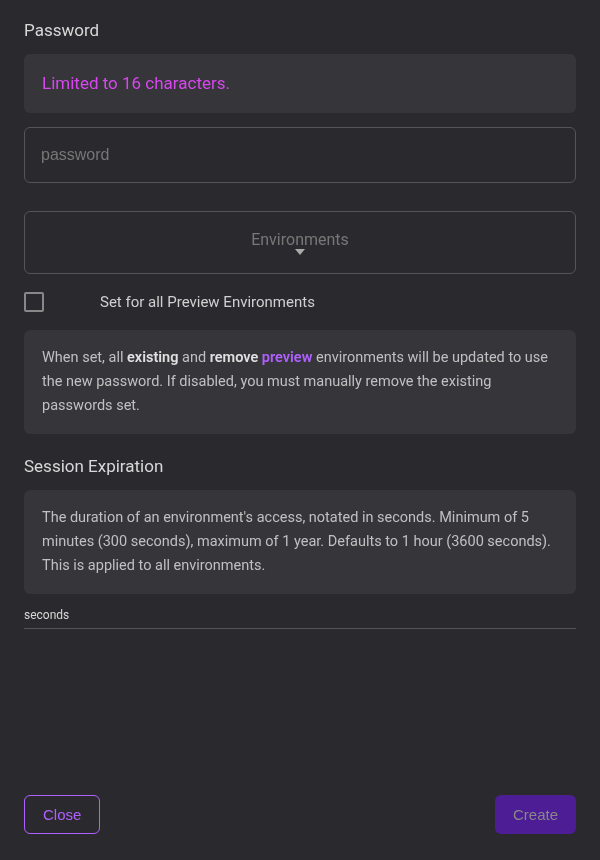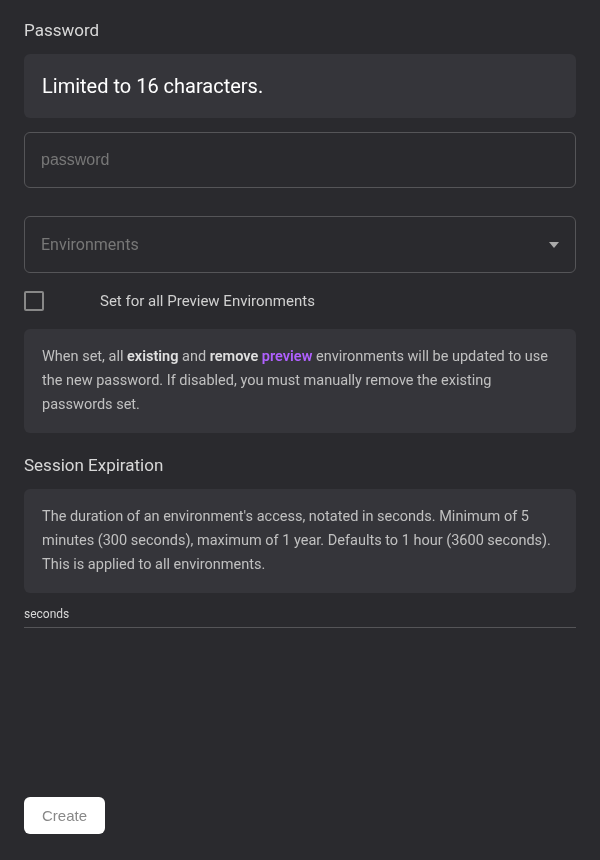--- a/index.html
+++ b/index.html
@@ -20,22 +20,22 @@
     .section-title {
       font-size: 17px;
       font-weight: 400;
       color: #d8d8d8;
       margin-bottom: 14px;
     }
     .info-box {
       background-color: #35353a;
       border-radius: 6px;
       padding: 16px 18px;
-      font-size: 20px;
-      color: #ffffff;
+      font-size: 17px;
+      color: #d946ef;
       line-height: 1.6;
       margin-bottom: 14px;
     }
     .info-box strong {
       color: #e0e0e0;
       font-weight: 600;
     }
     .info-box .preview-link {
       color: #b060ff;
       font-weight: 600;
@@ -59,20 +59,21 @@
       border-radius: 6px;
       padding: 18px 16px;
       font-size: 16px;
       color: #777;
       width: 100%;
       margin-bottom: 18px;
       display: flex;
       justify-content: space-between;
       align-items: center;
       cursor: pointer;
+      flex-direction: column;
     }
     .select-field .caret {
       width: 0;
       height: 0;
       border-left: 5px solid transparent;
       border-right: 5px solid transparent;
       border-top: 6px solid #aaa;
     }
     .checkbox-row {
       display: flex;
@@ -126,21 +127,21 @@
       font-size: 15px;
       cursor: pointer;
       border: none;
     }
     .btn-close {
       background: transparent;
       border: 1px solid #b060ff;
       color: #b060ff;
     }
     .btn-create {
-      background-color: #ffffff;
+      background-color: #4c1d95;
       color: #888;
       cursor: not-allowed;
     }
     .section {
       margin-bottom: 8px;
     }
     .rich-text {
       font-size: 14.5px;
       line-height: 1.65;
       color: #c0c0c0;
@@ -173,14 +174,15 @@
 
 <div class="section">
   <div class="section-title">Session Expiration</div>
   <div class="info-box rich-text">The duration of an environment's access, notated in seconds. Minimum of 5 minutes (300 seconds), maximum of 1 year. Defaults to 1 hour (3600 seconds). This is applied to all environments.</div>
   <div class="duration-row">
     <span class="duration-unit">seconds</span>
   </div>
 </div>
 
 <div class="footer">
+  <button class="btn btn-close">Close</button>
   <button class="btn btn-create" disabled="">Create</button>
 </div>
 
 </body></html>

